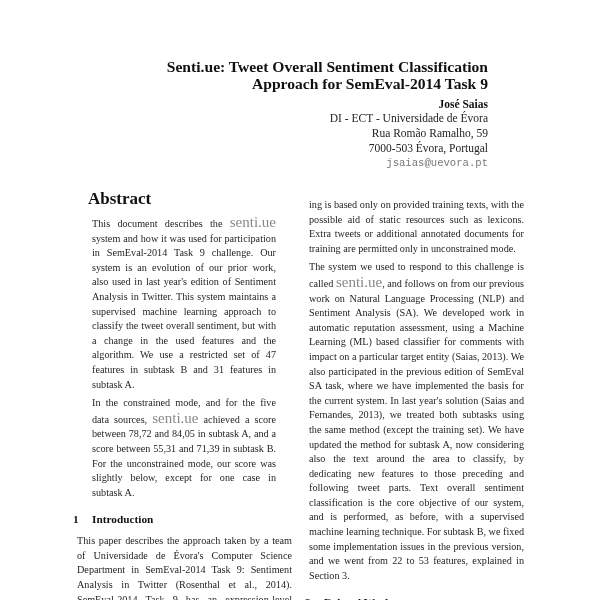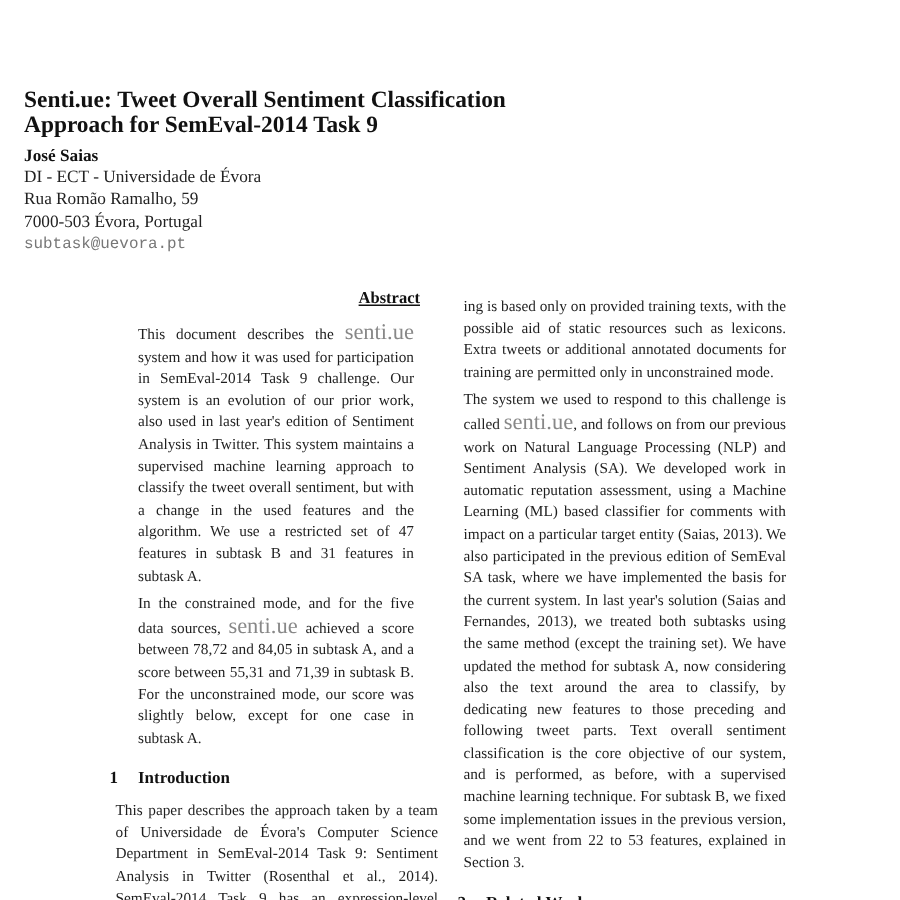--- a/index.html
+++ b/index.html
@@ -1,46 +1,46 @@
 <!DOCTYPE html>
 <html><head>
 <meta charset="utf-8">
 <style>
   html, body { margin:0; padding:0; background:#ffffff; }
   body { width:600px; height:600px; overflow:hidden; position:relative;
          font-family:"Liberation Serif", "DejaVu Serif", serif; color:#1e1e1e; }
   .page { position:absolute; left:0; top:0; width:600px; height:600px; }
-  .header { position:absolute; left:16px; top:58px; width:488px; text-align:left; }
+  .header { position:absolute; left:0; top:58px; width:488px; text-align:right; }
   .title { font-weight:bold; font-size:15.6px; line-height:17px; margin:0; color:#111; }
   .author { font-weight:bold; font-size:11.5px; line-height:14px; margin-top:5px; color:#111; }
   .aff { font-size:11.5px; line-height:15px; color:#222; }
   .email { font-family:"Liberation Mono", "DejaVu Sans Mono", monospace; font-size:10.6px; line-height:15px; color:#777; }
   .col { position:absolute; top:194px; font-size:10.2px; line-height:14.6px; text-align:justify; }
   .col-left { left:73px; width:223px; }
   .col-right { left:305px; width:223px; }
   .abstract { padding:0 16px 0 15px; }
-  .abstract-title { text-align:right; font-weight:bold; font-size:11px; line-height:14px; margin:-2px 0 9px 0; color:#111;text-decoration:underline; }
+  .abstract-title { text-align:left; font-weight:bold; font-size:17px; line-height:14px; margin:-2px 0 9px 0; color:#111; }
   p { margin:4px; }
   .mono { font-family:Liberation Serif, serif; color:#888; font-size:15px; }
   .sec { font-weight:bold; font-size:11.3px; line-height:14px; margin:12px 0 8px 0; color:#111; }
   .sec .num { display:inline-block; width:19px; }
 </style>
 </head>
 <body>
 
 <div class="page">
 
   <div class="header">
     <div class="title">Senti.ue: Tweet Overall Sentiment Classification</div>
     <div class="title">Approach for SemEval-2014 Task 9</div>
     <div class="author">José Saias</div>
     <div class="aff">DI - ECT - Universidade de Évora</div>
     <div class="aff">Rua Romão Ramalho, 59</div>
     <div class="aff">7000-503 Évora, Portugal</div>
-    <div class="email">subtask@uevora.pt</div>
+    <div class="email">jsaias@uevora.pt</div>
   </div>
 
   <div class="col col-left">
     <div class="abstract">
       <div class="abstract-title">Abstract</div>
       <p><span>This document describes the </span><span class="mono">senti.ue</span><span> system and how it was used for participation in SemEval-2014 Task 9 challenge. Our system is an evolution of our prior work, also used in last year's edition of Sentiment Analysis in Twitter. This system maintains a supervised machine learning approach to classify the tweet overall sentiment, but with a change in the used features and the algorithm. We use a restricted set of 47 features in subtask B and 31 features in subtask A.</span></p>
       <p><span>In the constrained mode, and for the five data sources, </span><span class="mono">senti.ue</span><span> achieved a score between 78,72 and 84,05 in subtask A, and a score between 55,31 and 71,39 in subtask B. For the unconstrained mode, our score was slightly below, except for one case in subtask A.</span></p>
     </div>
     <div class="sec"><span class="num">1</span><span>Introduction</span></div>
     <p>This paper describes the approach taken by a team of Universidade de Évora's Computer Science Department in SemEval-2014 Task 9: Sentiment Analysis in Twitter (Rosenthal et al., 2014). SemEval-2014 Task 9 has an expression-level (subtask A) and a message-level (subtask B) polarity classification challenges. The first subtask aims</p>

